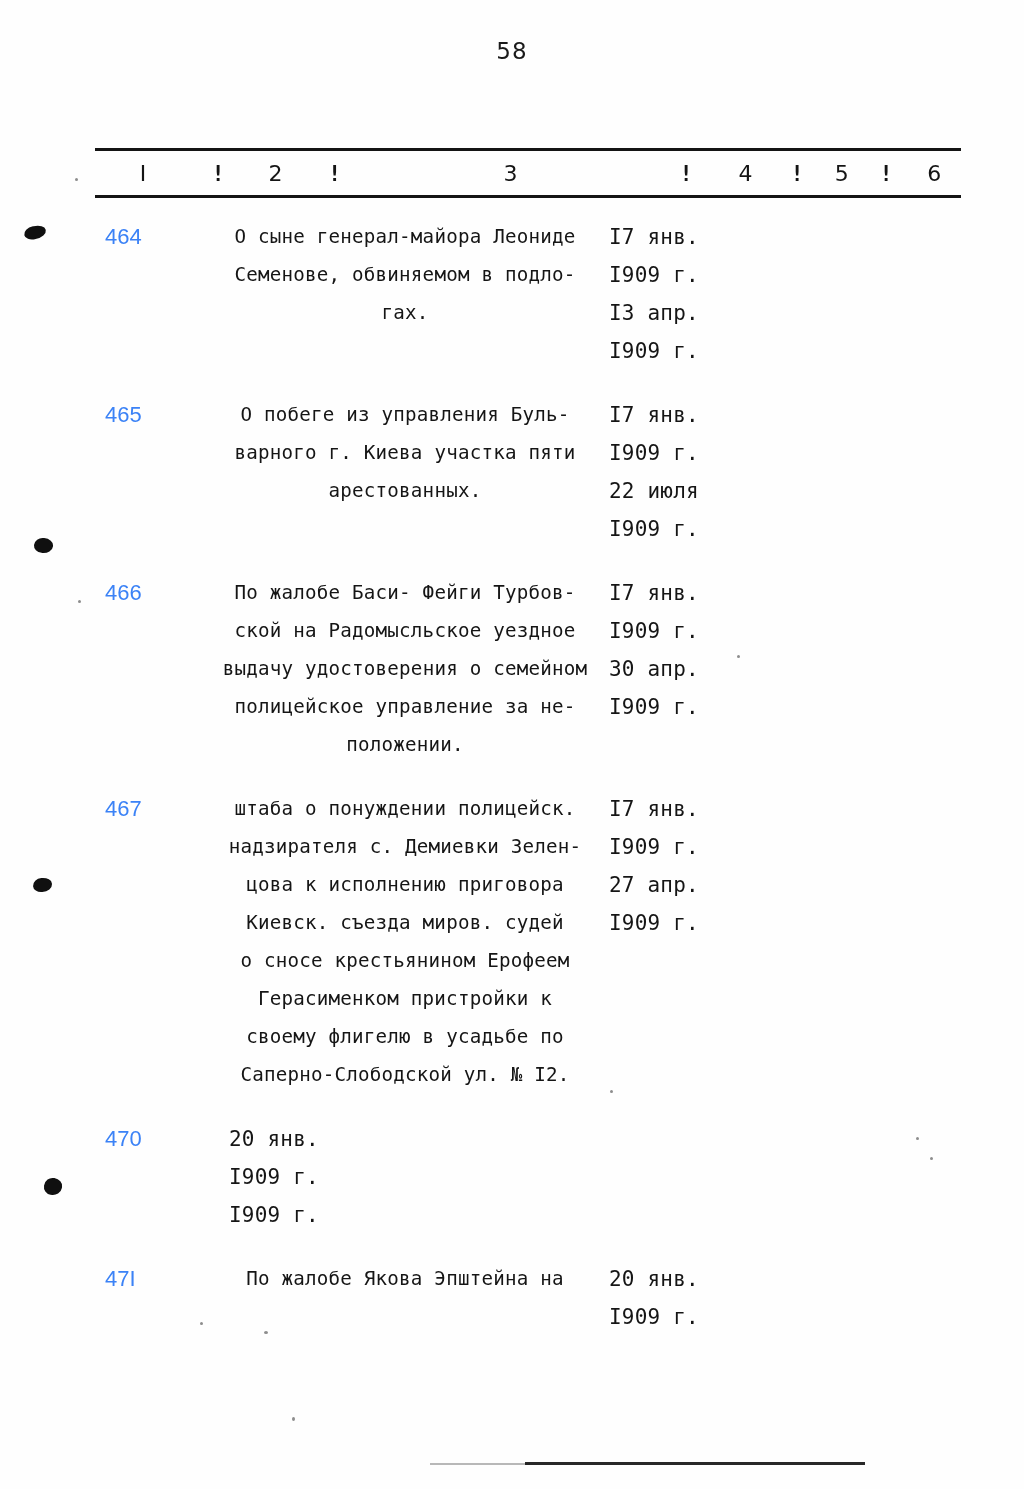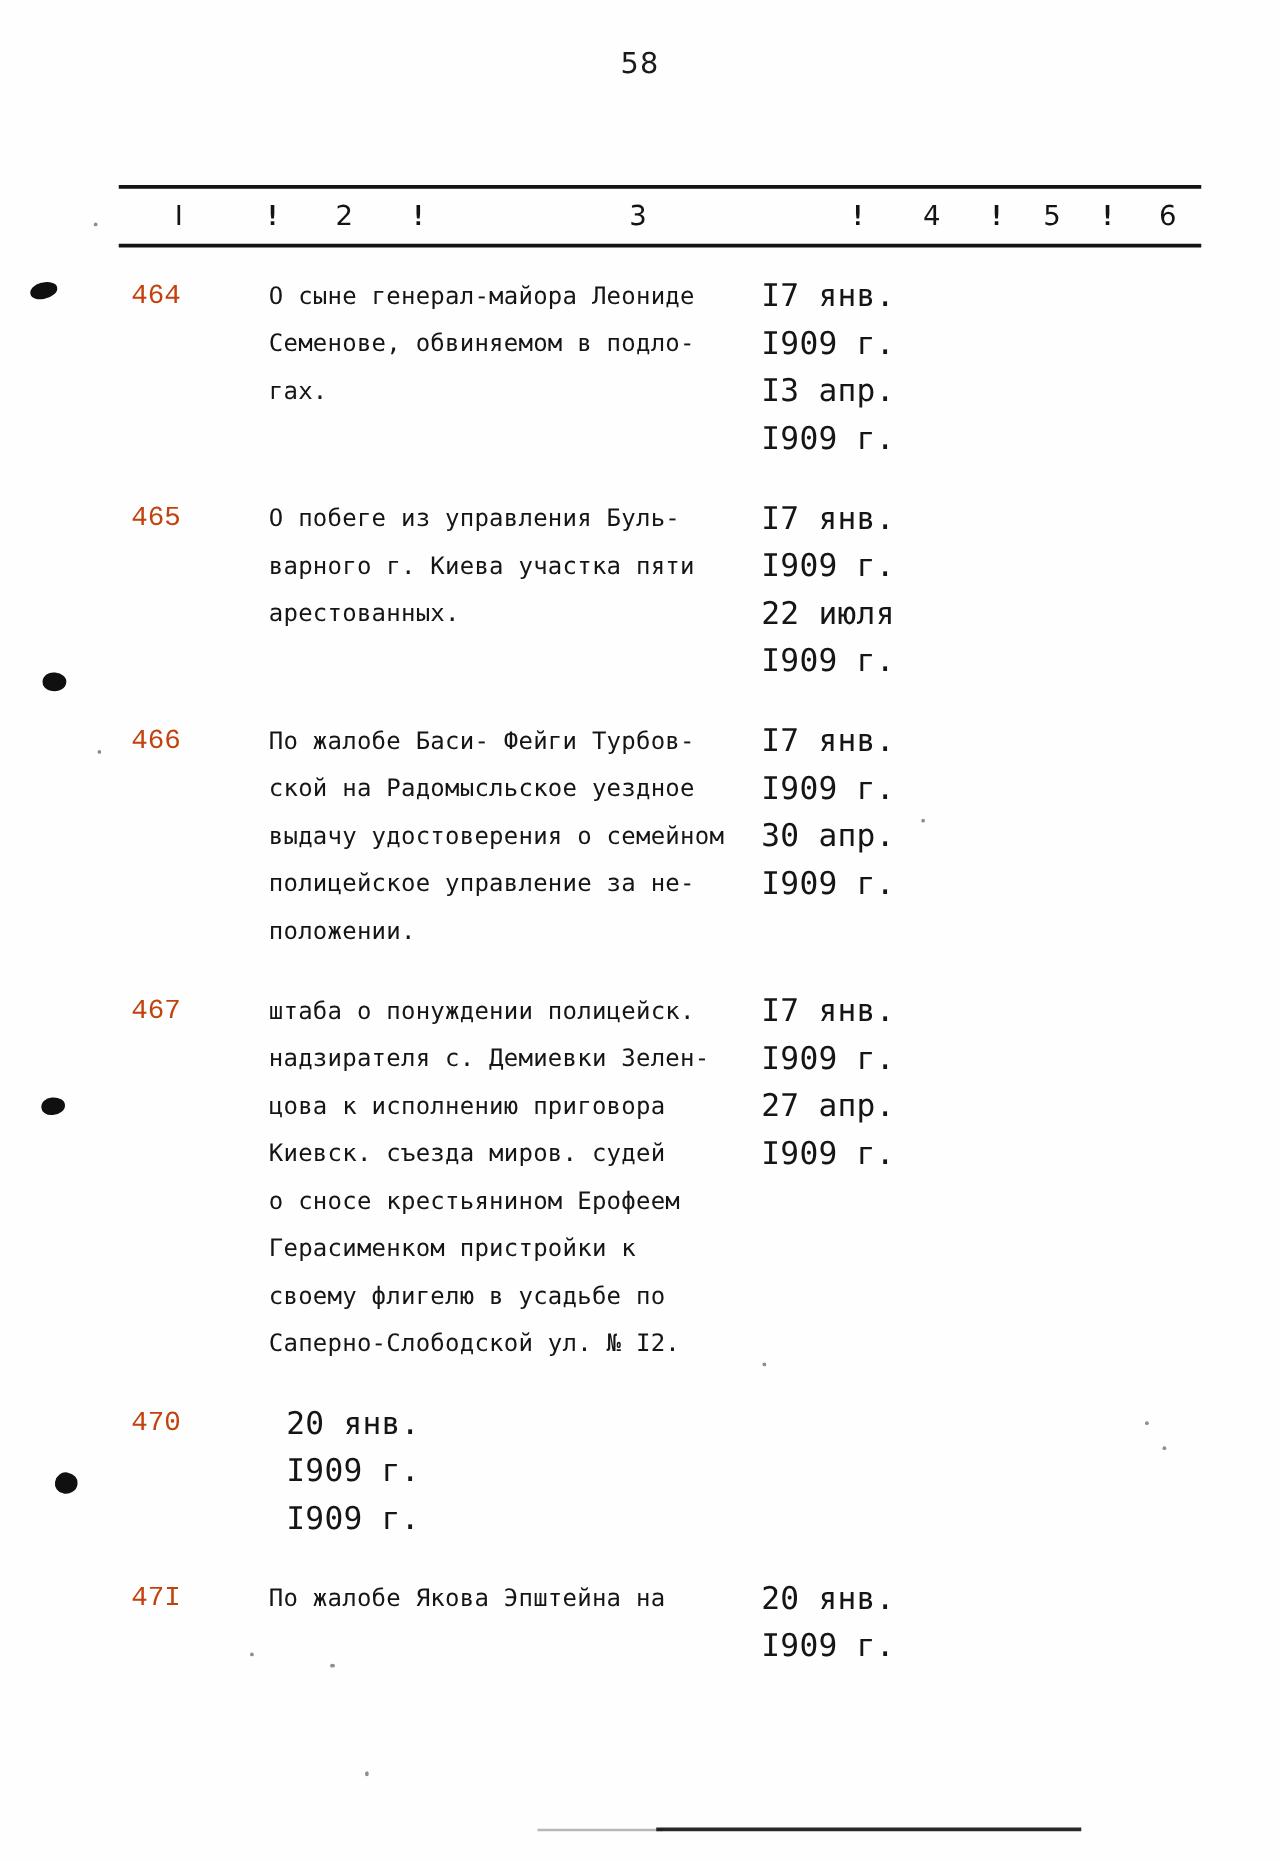--- a/index.html
+++ b/index.html
@@ -104,44 +104,45 @@
   .entry {
     position: relative;
     display: flex;
     align-items: flex-start;
     margin-bottom: 26px;
   }
 
   .entry-no {
     width: 120px;
     flex: 0 0 120px;
-    font-family: Liberation Mono, monospace;
+    font-family: Liberation Sans, sans-serif;
     font-size: 22px;
     line-height: 38px;
-    color: #c2410c;
+    color: #3b82f6;
     padding-left: 10px;
     box-sizing: border-box;
     white-space: pre;
   }
 
   .entry-body {
     flex: 0 0 380px;
     width: 380px;
+    text-align: center;
   }
 
   .entry-dates {
     flex: 0 0 190px;
     width: 190px;
     padding-left: 14px;
     box-sizing: border-box;
   }
 
   .tline {
     font-family: "DejaVu Sans Mono", "Liberation Mono", monospace;
-    font-size: 25px;
+    font-size: 21px;
     line-height: 38px;
     letter-spacing: 0.2px;
     color: #151515;
     white-space: pre;
   }
 
   .entry-body .tline {
     font-size: 19.2px;
   }
 

